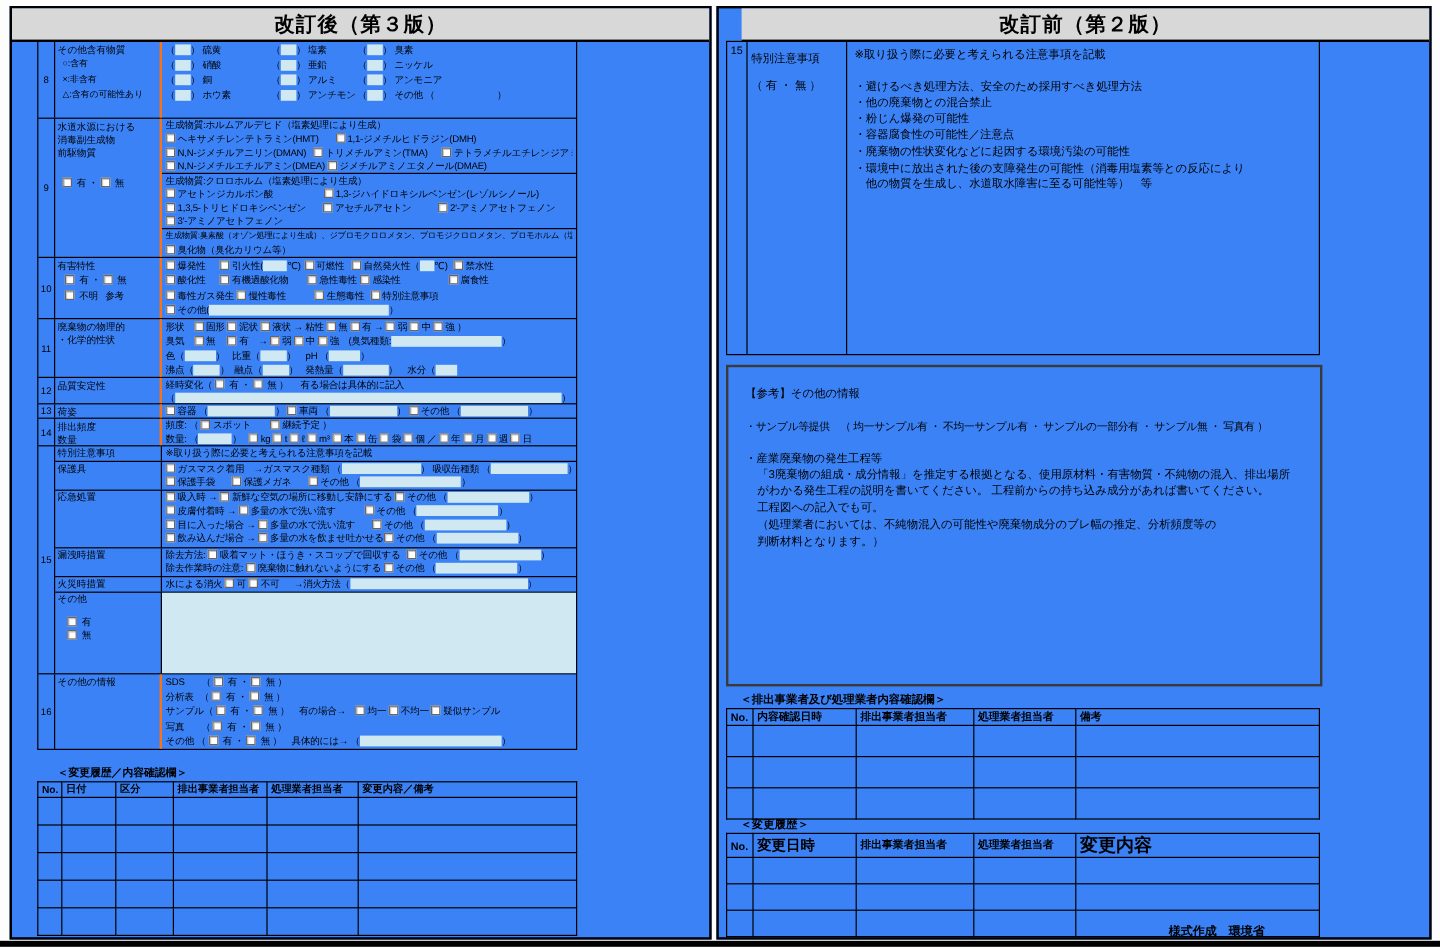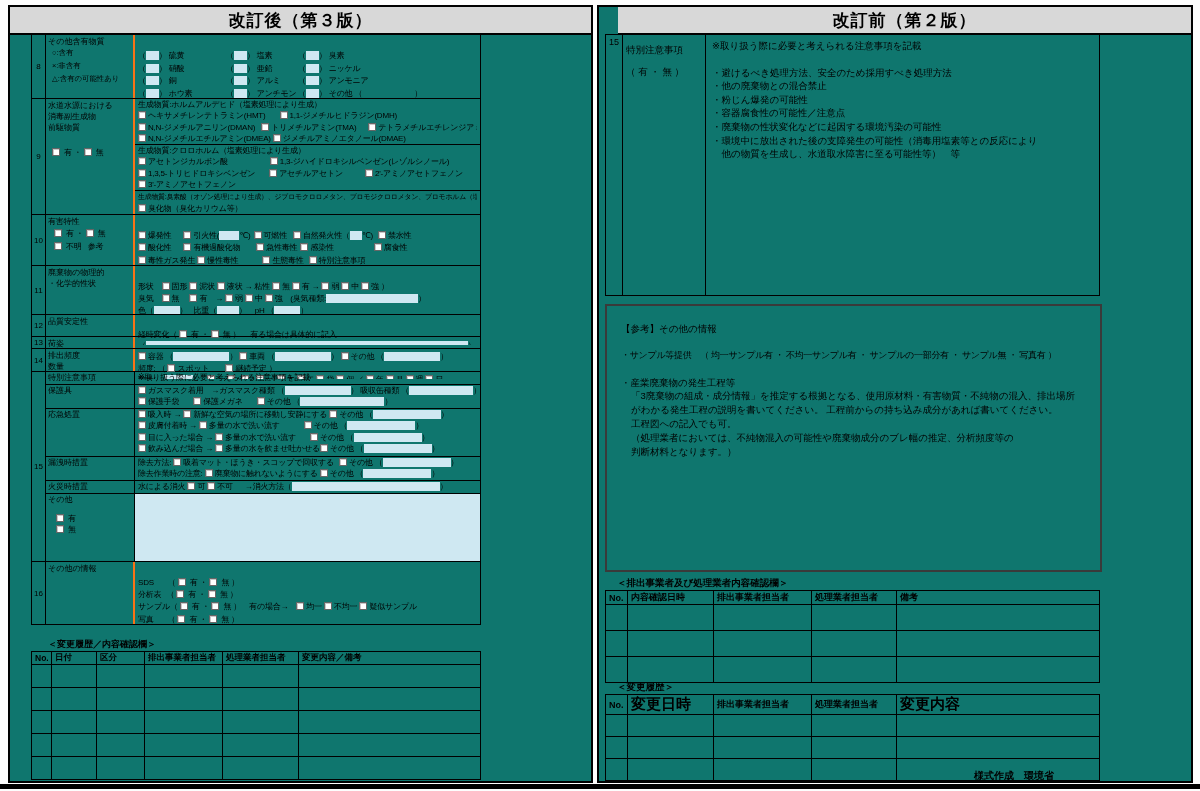--- a/index.html
+++ b/index.html
@@ -1,33 +1,33 @@
 <!DOCTYPE html>
 <html><head>
 <meta charset="utf-8">
 <style>
   html,body{margin:0;padding:0;background:#fff;}
   .canvas{position:relative;width:1200px;height:791px;background:#fdfdfd;
           font-family:"Liberation Sans","DejaVu Sans",sans-serif;color:#000;overflow:hidden;}
-  .page{position:absolute;top:5px;background:#0f766e;border:2px solid #000;box-sizing:border-box;}
+  .page{position:absolute;top:5px;background:#3b82f6;border:2px solid #000;box-sizing:border-box;}
   .page-left{left:8px;width:585px;height:778px;}
   .page-right{left:597px;width:596px;height:778px;padding-left:19px;}
   .page-header{height:26px;background:#d8d8d8;border-bottom:2px solid #000;display:flex;
                align-items:center;justify-content:center;font-weight:bold;font-size:17px;letter-spacing:1px;}
   .bottom-bar{position:absolute;left:0;top:784px;width:1200px;height:5px;background:#000;}
 
   
   .lform{position:absolute;left:21px;top:27px;width:450px;border:1px solid #000;
          font-size:8px;box-sizing:border-box;}
   .frow{display:flex;border-bottom:1px solid #000;box-sizing:border-box;}
   .frow:last-child{border-bottom:none;}
   .no{width:13px;flex:none;border-right:1px solid #000;display:flex;align-items:center;
       justify-content:center;font-size:8px;}
   .lbl{width:89px;flex:none;border-right:2px solid #f97316;padding:1px 2px;box-sizing:border-box;}
-  .cnt{flex:1;min-width:0;padding:15px 3px;box-sizing:border-box;overflow:hidden;}
+  .cnt{flex:1;min-width:0;padding:1px 3px;box-sizing:border-box;overflow:hidden;}
   .ln{white-space:nowrap;overflow:hidden;letter-spacing:-0.2px;}
   .cb{display:inline-block;width:6px;height:6px;border:1px solid #666;background:#fff;
       margin-right:2px;vertical-align:-1px;box-shadow:inset 1px 1px 0 #c8c8c8;}
   .bb{display:inline-block;height:9px;background:#cfe8f2;vertical-align:-2px;}
   .gap{display:inline-block;height:1px;}
   .legend{font-size:7.4px;padding-left:4px;line-height:12.8px;}
   .sec{border-bottom:1px solid #000;padding:0 3px;}
   .sec:last-child{border-bottom:none;}
   .small{font-size:6.9px;}
   .r8 .ln{line-height:12.6px;display:flex;}
@@ -400,21 +400,21 @@
       <colgroup>
           <col style="width:22px">
           <col style="width:86px">
           <col style="width:98px">
           <col style="width:85px">
           <col>
         </colgroup>
       <tbody>
           <tr style="height:12px">
         <th style="font-size:9px">No.</th>
-        <th style="font-size:15px">変更日時</th>
+        <th style="font-size:12px">変更日時</th>
         <th style="font-size:9px">排出事業者担当者</th>
         <th style="font-size:9px">処理業者担当者</th>
         <th style="font-size:15px">変更内容</th>
       </tr>
       <tr style="height:22px">
             <td></td>
             <td></td>
             <td></td>
             <td></td>
             <td></td>

